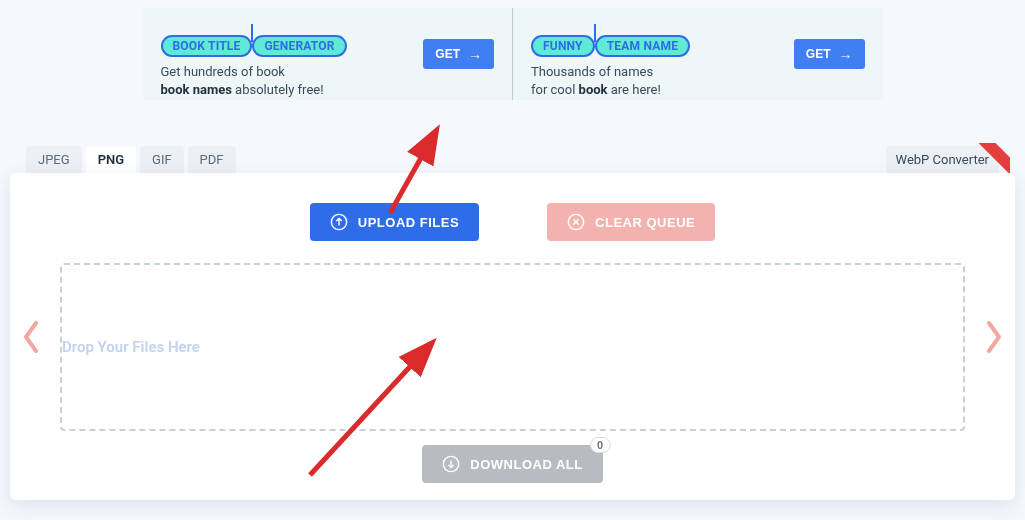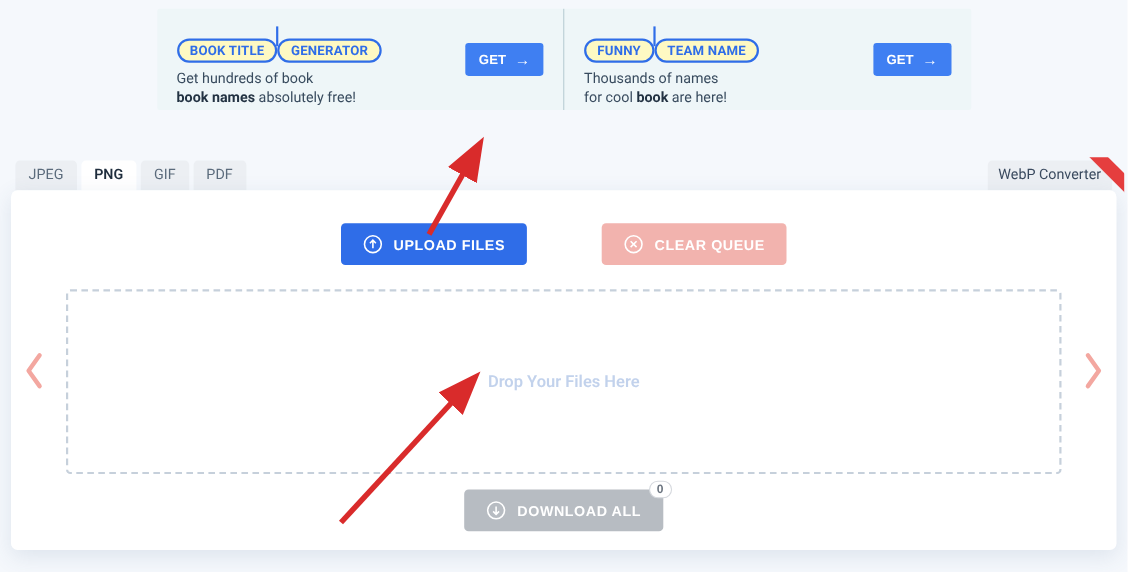--- a/index.html
+++ b/index.html
@@ -37,21 +37,21 @@
       gap: 0px;
       margin-bottom: 6px;
     }
     .pill {
       border: 2px solid #2f6de8;
       border-radius: 13px;
       padding: 2px 10px;
       font-size: 12px;
       font-weight: 700;
       color: #2f6de8;
-      background: #fef9c3;
+      background: #5eead4;
       letter-spacing: 0.2px;
       margin-top: 25px;
     }
     .ad-sep {
       width: 2px;
       height: 18px;
       background: #2f6de8;
       align-self: center;
       margin: 0 -1px;
       z-index: 1;
@@ -72,21 +72,21 @@
       font-weight: 600;
       display: flex;
       align-items: center;
       gap: 8px;
       cursor: pointer;
     }
     .ad-get .arrow { font-size: 14px; }
 
     .tabs-bar {
       margin-top: 46px;
-      padding: 0 14px;
+      padding: 0 26px;
       display: flex;
       align-items: flex-end;
       gap: 4px;
       position: relative;
     }
     .tab {
       padding: 6px 12px;
       font-size: 13px;
       color: #5b6b7c;
       background: #eceff3;
@@ -188,21 +188,20 @@
       height: 18px;
     }
 
     .dropzone {
       margin: 22px 50px 0;
       height: 168px;
       border: 2px dashed #c6d0db;
       border-radius: 4px;
       display: flex;
       align-items: center;
-      justify-content: center;
       color: #c2d2ec;
       font-weight: 600;
       font-size: 15px;
     }
 
     .download-row {
       display: flex;
       justify-content: center;
       margin-top: 14px;
     }

